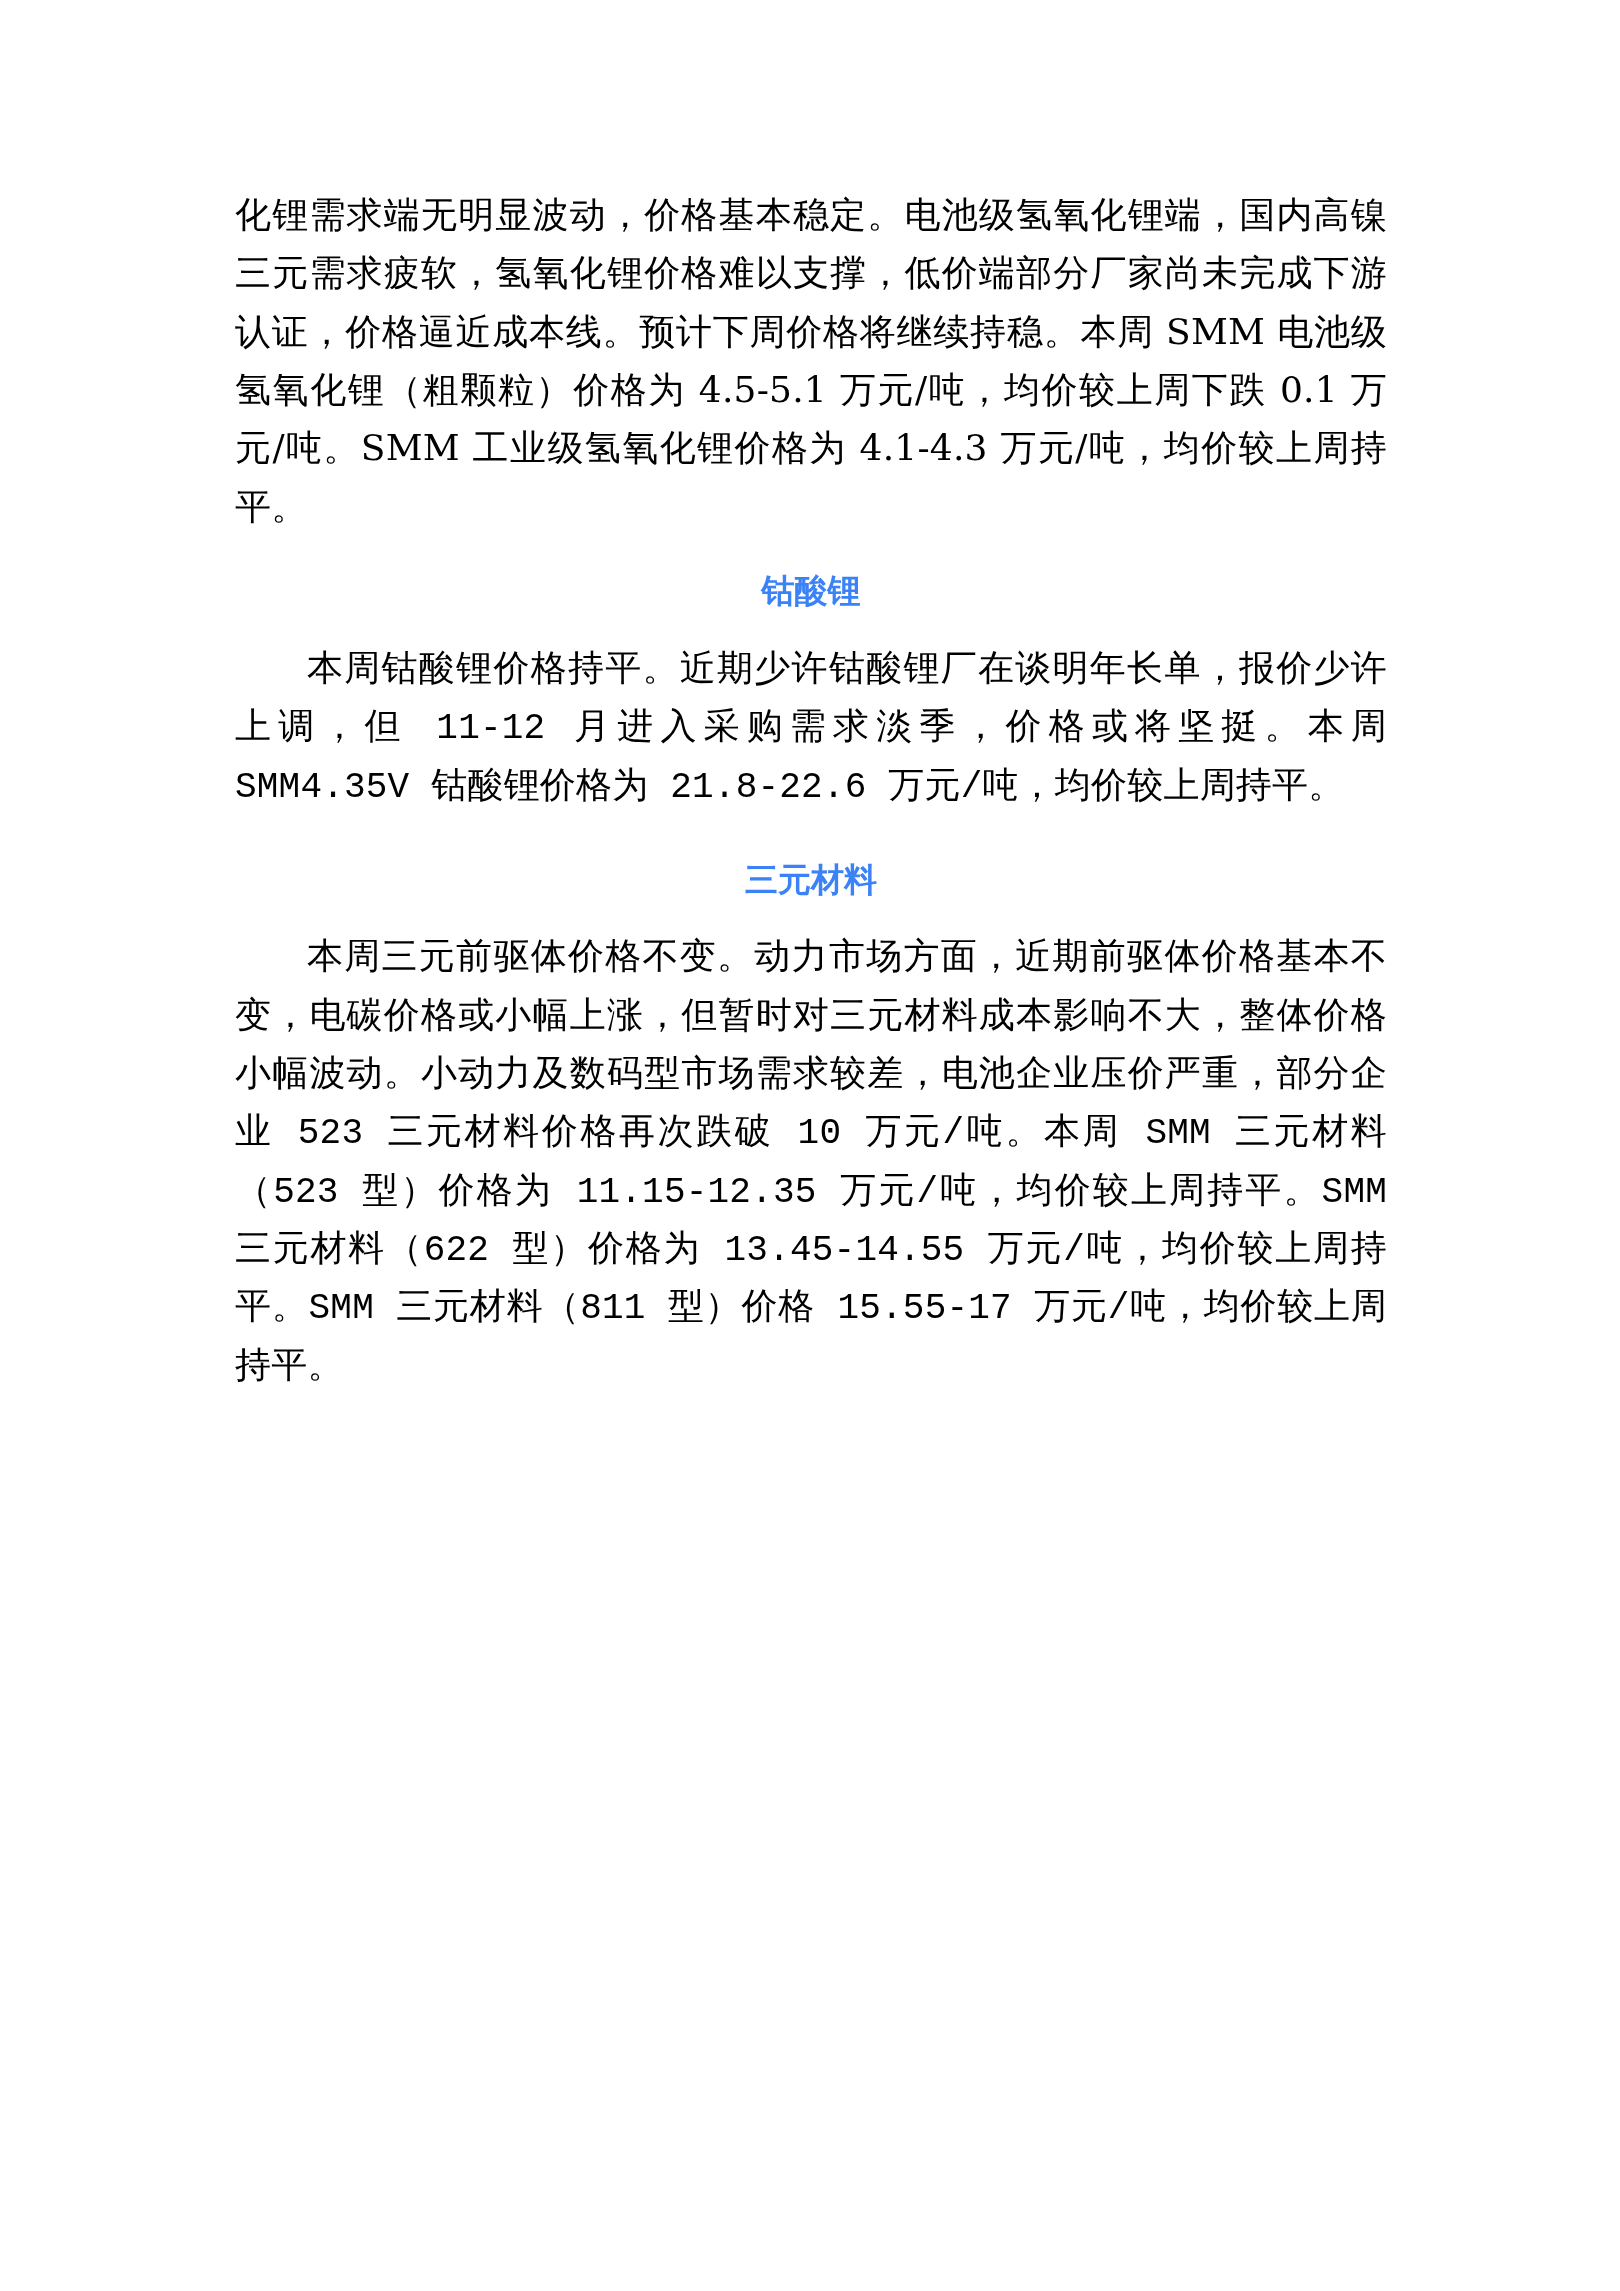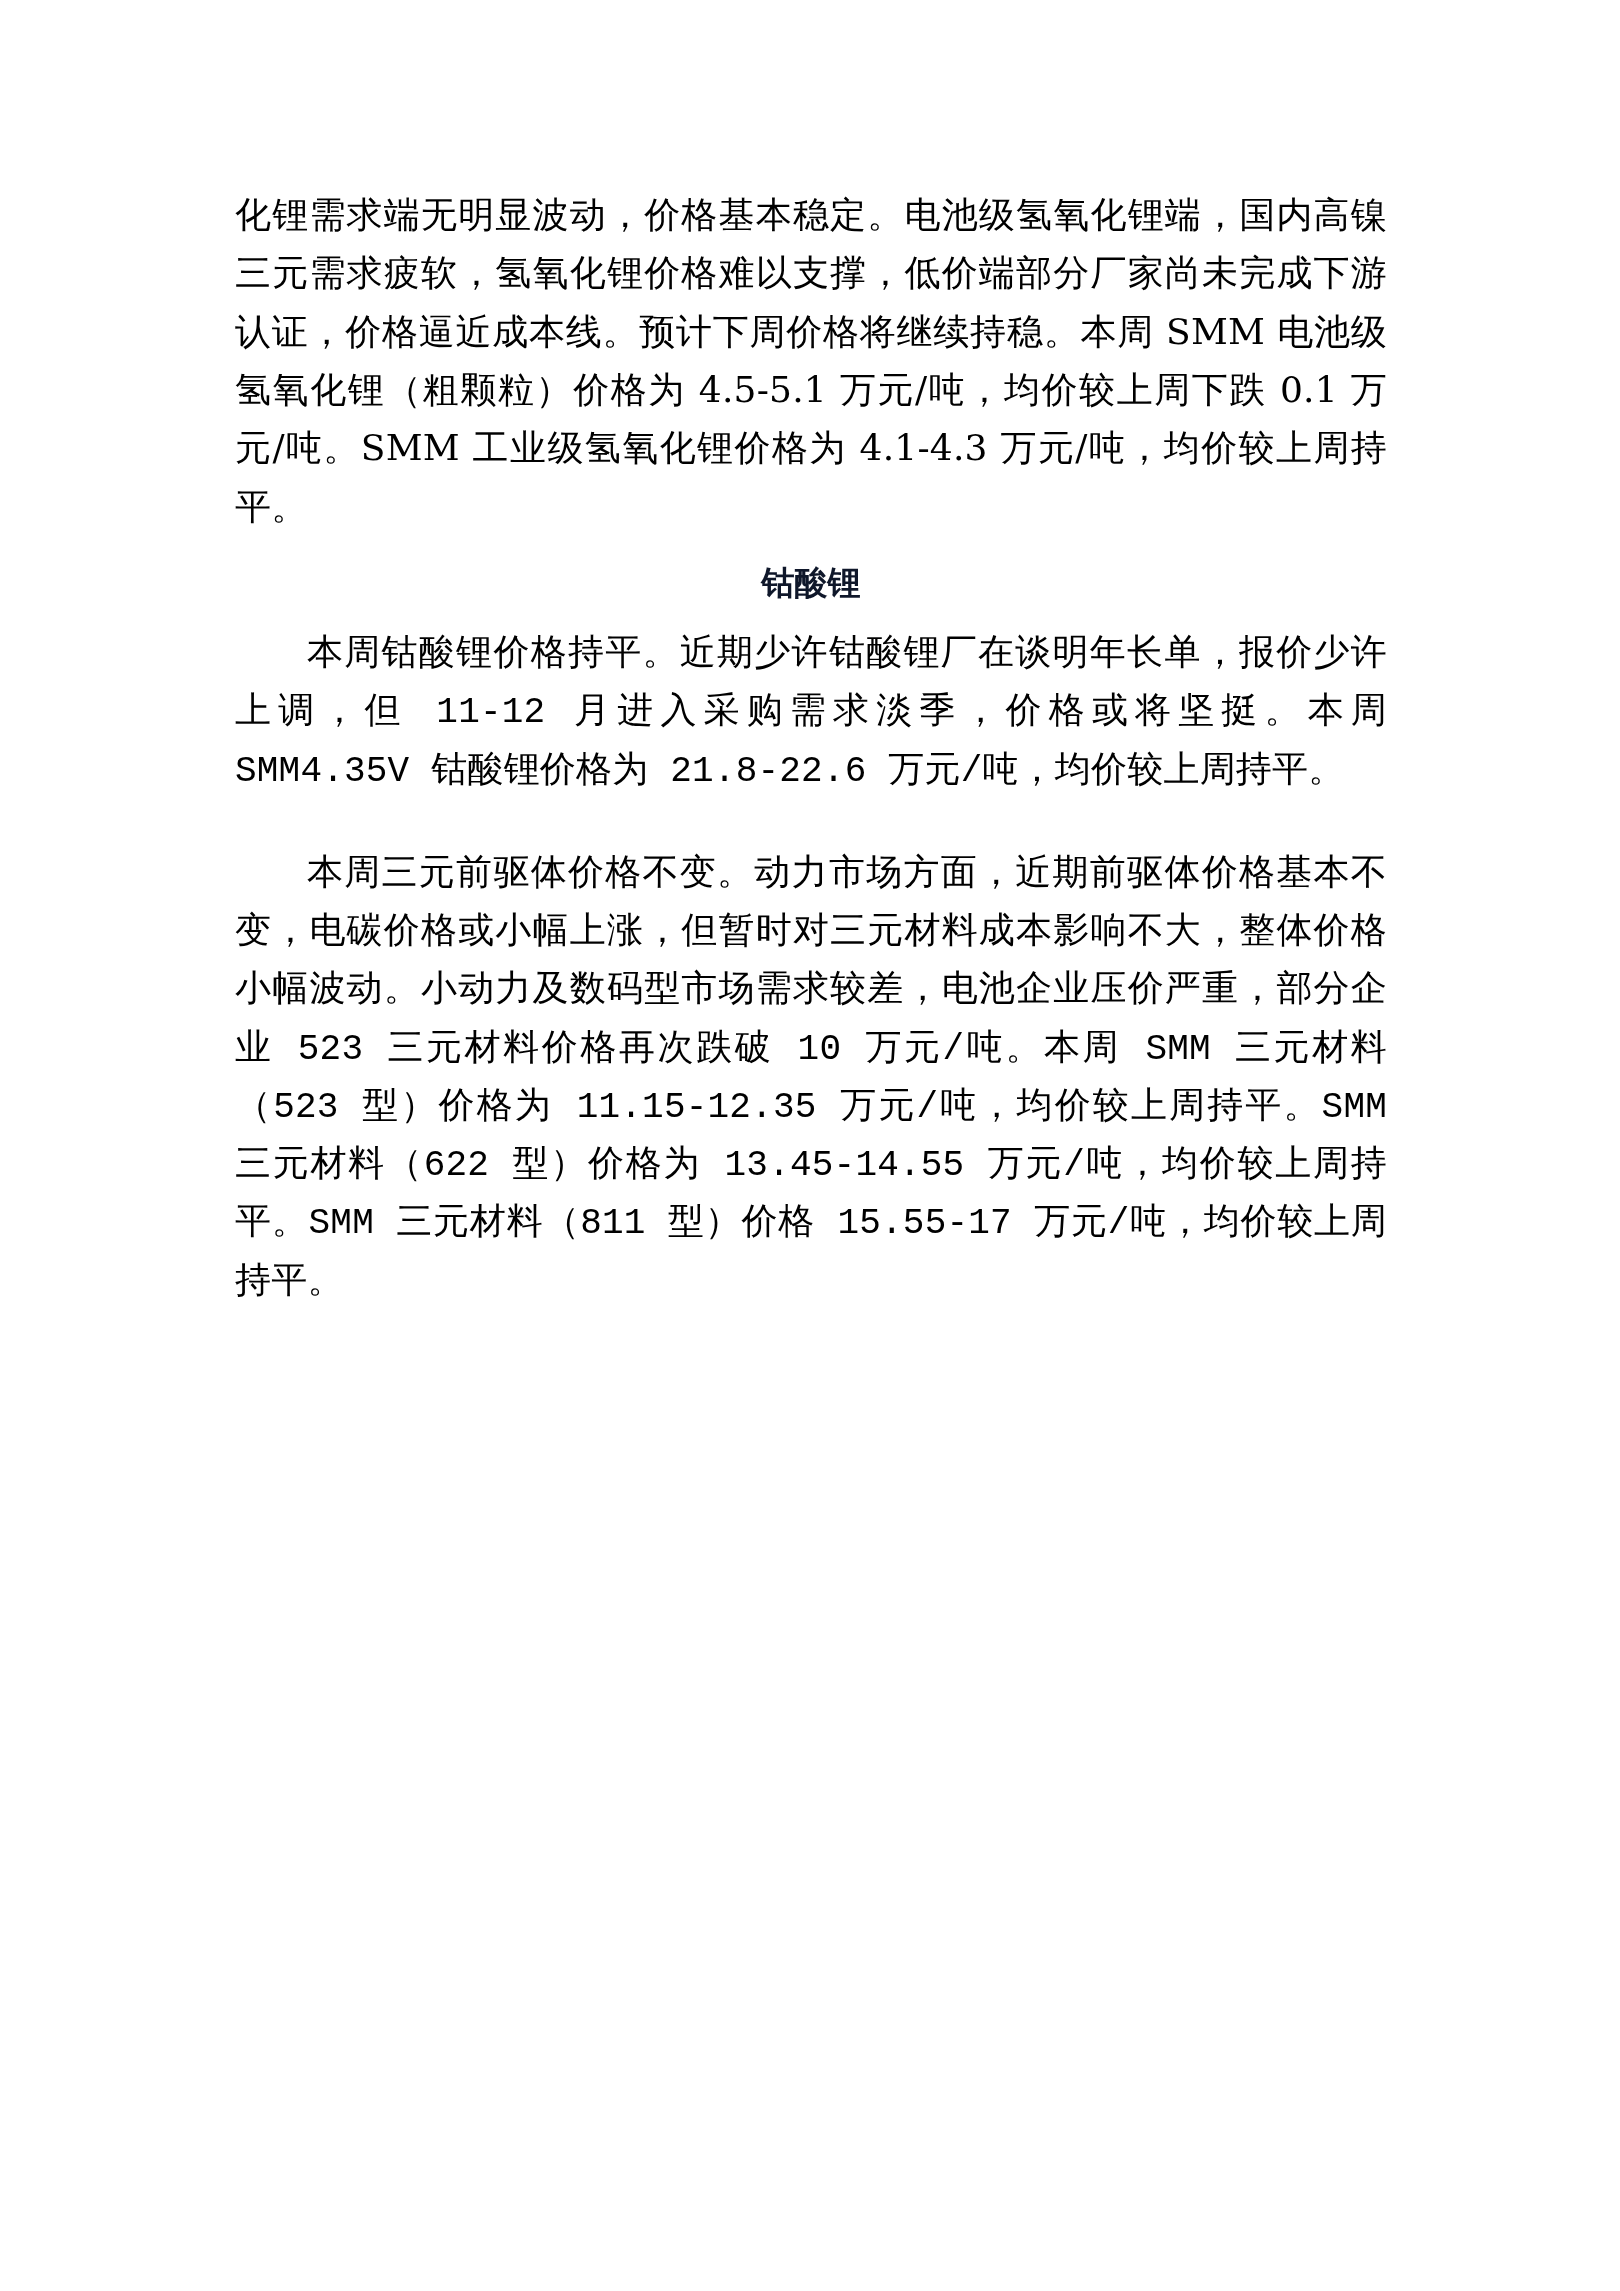--- a/index.html
+++ b/index.html
@@ -31,24 +31,24 @@
     text-align: justify;
     text-justify: inter-ideograph;
     letter-spacing: 0.2px;
     color: #000000;
   }
   p.para.indent {
     text-indent: 2em;
     font-family: Liberation Mono, monospace;
   }
   h2.section-heading {
-    margin: 0;
+    margin: 8px;
     font-size: 33px;
     font-weight: bold;
-    color: #0f172a;
+    color: #3b82f6;
     text-align: center;
     line-height: 1.6;
     font-family: "DejaVu Serif", "Liberation Serif", serif;
   }
   .sp-before-heading { height: 21.6px; }
   .sp-after-heading { height: 15.7px; }
   .sp-block { height: 29px; }
 </style>
 </head>
 <body>
@@ -58,20 +58,21 @@
 
     <p class="para">化锂需求端无明显波动，价格基本稳定。电池级氢氧化锂端，国内高镍三元需求疲软，氢氧化锂价格难以支撑，低价端部分厂家尚未完成下游认证，价格逼近成本线。预计下周价格将继续持稳。本周 SMM 电池级氢氧化锂（粗颗粒）价格为 4.5-5.1 万元/吨，均价较上周下跌 0.1 万元/吨。SMM 工业级氢氧化锂价格为 4.1-4.3 万元/吨，均价较上周持平。</p>
 
     <div class="sp-before-heading"></div>
     <h2 class="section-heading">钴酸锂</h2>
     <div class="sp-after-heading"></div>
 
     <p class="para indent">本周钴酸锂价格持平。近期少许钴酸锂厂在谈明年长单，报价少许上调，但 11-12 月进入采购需求淡季，价格或将坚挺。本周 SMM4.35V 钴酸锂价格为 21.8-22.6 万元/吨，均价较上周持平。</p>
 
     <div class="sp-block"></div>
+    <h2 class="section-heading">三元材料</h2>
     <div class="sp-after-heading"></div>
 
     <p class="para indent">本周三元前驱体价格不变。动力市场方面，近期前驱体价格基本不变，电碳价格或小幅上涨，但暂时对三元材料成本影响不大，整体价格小幅波动。小动力及数码型市场需求较差，电池企业压价严重，部分企业 523 三元材料价格再次跌破 10 万元/吨。本周 SMM 三元材料（523 型）价格为 11.15-12.35 万元/吨，均价较上周持平。SMM 三元材料（622 型）价格为 13.45-14.55 万元/吨，均价较上周持平。SMM 三元材料（811 型）价格 15.55-17 万元/吨，均价较上周持平。</p>
 
     <div class="sp-before-heading"></div>
     <div class="sp-after-heading"></div>
 
 
   </div>
 </div>

